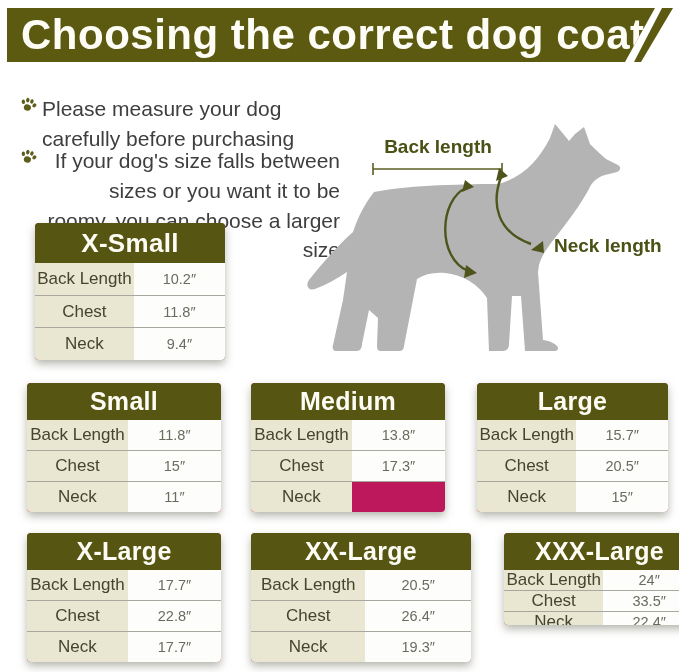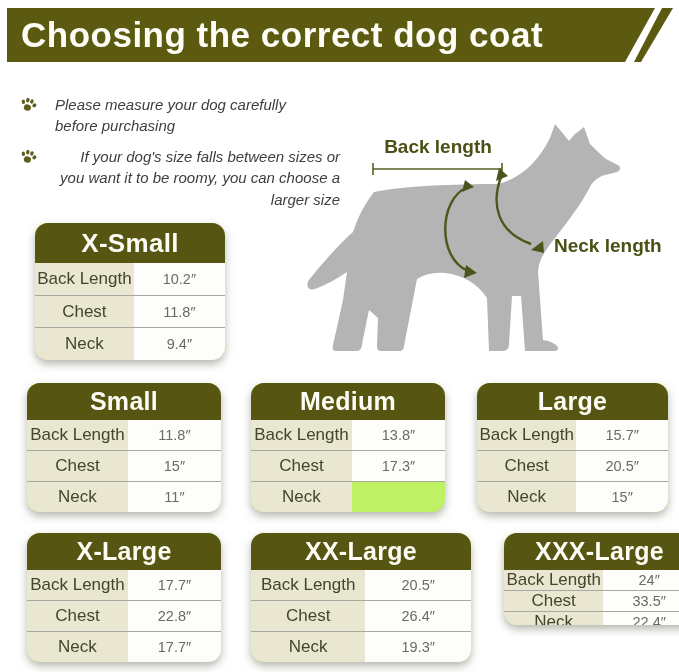--- a/index.html
+++ b/index.html
@@ -8,47 +8,47 @@
     font-family:"Liberation Sans", sans-serif;overflow:hidden;
   }
   
   .banner{
     position:absolute;left:7px;top:8px;width:648px;height:54px;
     background:#5b5a10;
     clip-path:polygon(0 0,100% 0,calc(100% - 30px) 100%,0 100%);
     display:flex;align-items:center;
   }
   .banner h1{
-    margin:0 0 0 14px;color:#fdfdf6;font-size:35px;font-weight:bold;
+    margin:0 0 0 14px;color:#fdfdf6;font-size:42px;font-weight:bold;
     letter-spacing:.5px;white-space:nowrap;
   }
   .banner-sliver{
     position:absolute;left:628px;top:8px;width:45px;height:54px;
     background:#5b5a10;
     clip-path:polygon(34px 0,45px 0,13px 100%,6px 100%);
   }
   
   .note{position:absolute;display:flex;align-items:flex-start;color:#3e3e3e;}
   .note .paw{flex:0 0 17px;margin-top:3px;}
-  .note .txt{font-size:15px;line-height:1.42;margin-left:18px;font-style:italic;}
+  .note .txt{font-size:21px;line-height:1.42;margin-left:5px;}
   #note1{left:20px;top:94px;width:310px;}
   #note1 .txt{width:285px;}
   #note2{left:20px;top:146px;width:320px;text-align:right;}
   #note2 .txt{width:300px;}
   
   .diagram{position:absolute;left:300px;top:116px;width:379px;height:250px;}
   .dog-svg{position:absolute;left:3px;top:6px;}
   .dlabel{position:absolute;color:#4b5015;font-size:19px;font-weight:600;white-space:nowrap;}
   #lbl-back{left:78px;top:20px;width:120px;text-align:center;}
   #lbl-neck{left:254px;top:119px;}
   #lbl-chest{left:76px;top:153px;
     text-shadow:0 0 4px #fff,0 0 6px #fff,0 0 8px #fff,1px 1px 5px #fff,-1px -1px 5px #fff;}
   
   .size-table{
-    position:absolute;border-radius:13px;overflow:hidden;background:#bef264;
+    position:absolute;border-radius:4px;overflow:hidden;background:#be185d;
     box-shadow:0 4px 9px rgba(110,110,95,.5);display:flex;flex-direction:column;
   }
   .st-header{
     background:#575512;color:#fcfcf4;font-weight:bold;font-size:25px;
     display:flex;align-items:center;justify-content:center;flex:0 0 auto;
     letter-spacing:.3px;
   }
   .tall .st-header{height:40px;font-size:26px;}
   .short .st-header{height:37px;}
   .st-row{flex:1 1 0;display:flex;}

